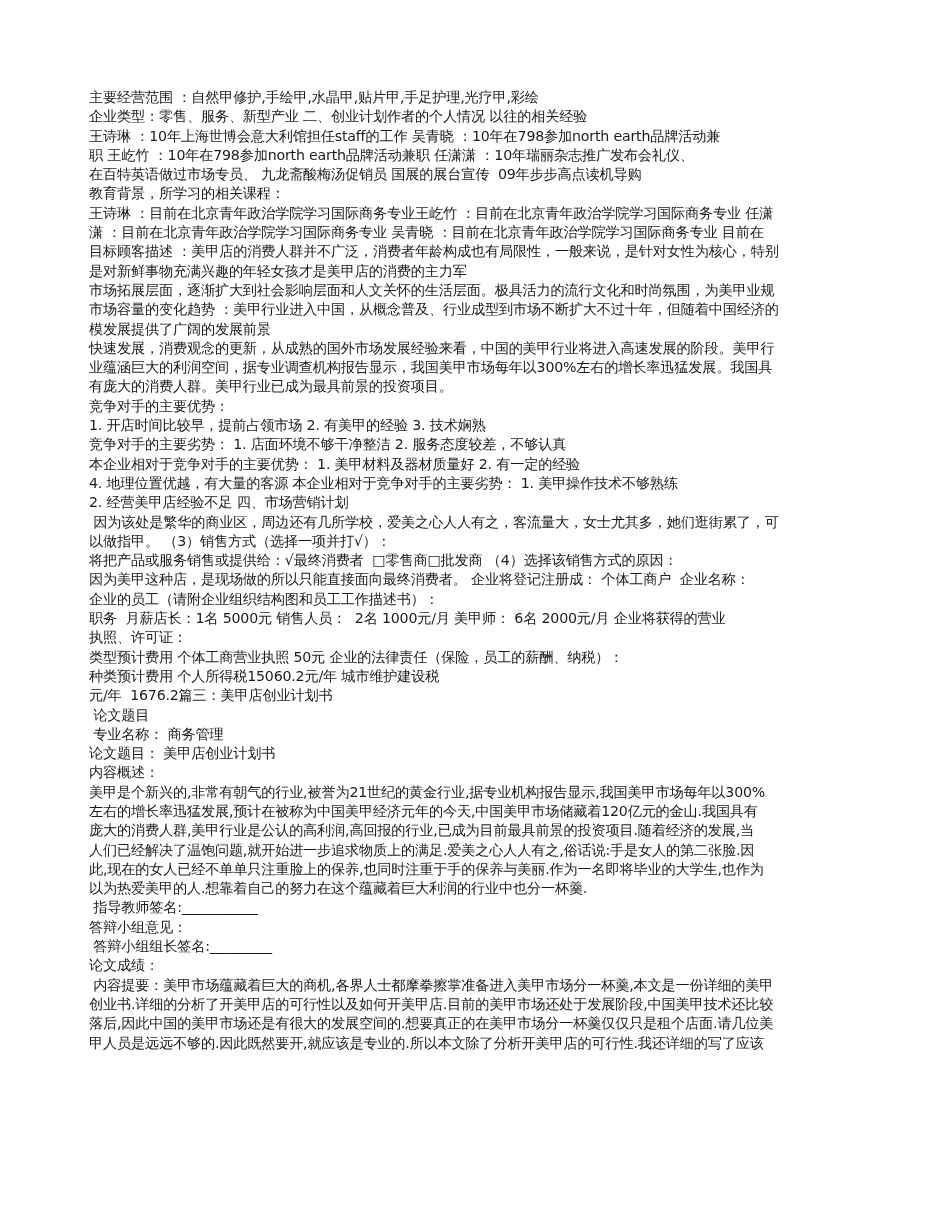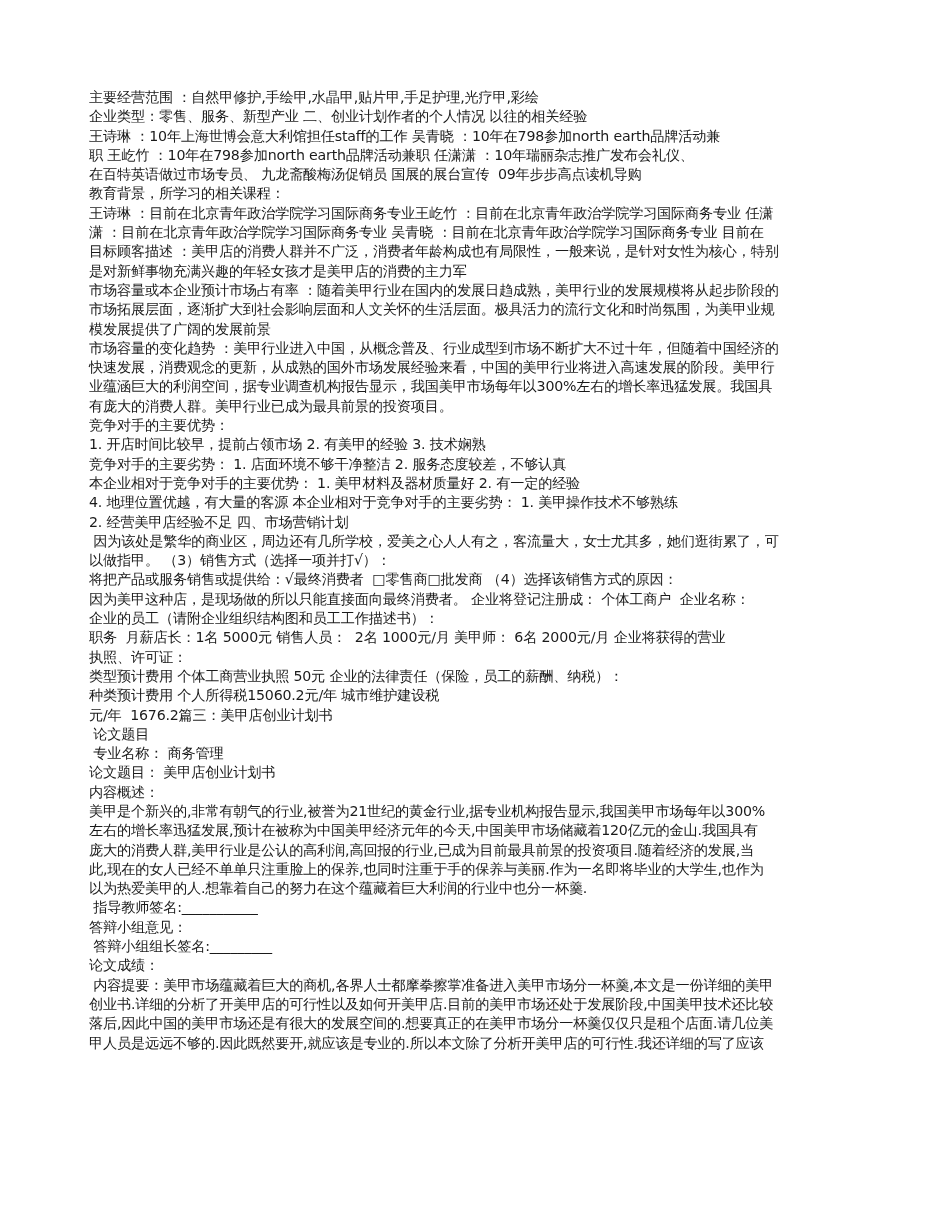--- a/index.html
+++ b/index.html
@@ -24,24 +24,23 @@
   <div class="line">主要经营范围 ：自然甲修护,手绘甲,水晶甲,贴片甲,手足护理,光疗甲,彩绘</div>
   <div class="line">企业类型：零售、服务、新型产业 二、创业计划作者的个人情况 以往的相关经验</div>
   <div class="line">王诗琳 ：10年上海世博会意大利馆担任staff的工作 吴青晓 ：10年在798参加north earth品牌活动兼</div>
   <div class="line">职 王屹竹 ：10年在798参加north earth品牌活动兼职 任潇潇 ：10年瑞丽杂志推广发布会礼仪、</div>
   <div class="line">在百特英语做过市场专员、 九龙斋酸梅汤促销员 国展的展台宣传  09年步步高点读机导购</div>
   <div class="line">教育背景，所学习的相关课程：</div>
   <div class="line">王诗琳 ：目前在北京青年政治学院学习国际商务专业王屹竹 ：目前在北京青年政治学院学习国际商务专业 任潇</div>
   <div class="line">潇 ：目前在北京青年政治学院学习国际商务专业 吴青晓 ：目前在北京青年政治学院学习国际商务专业 目前在</div>
   <div class="line">目标顾客描述 ：美甲店的消费人群并不广泛，消费者年龄构成也有局限性，一般来说，是针对女性为核心，特别</div>
   <div class="line">是对新鲜事物充满兴趣的年轻女孩才是美甲店的消费的主力军</div>
-  <div class="line">市场容量或本企业预计市场占有率 ：随着美甲行业在国内的发展日趋成熟，美甲行业的发展规模将从起步阶段的</div>
   <div class="line">市场拓展层面，逐渐扩大到社会影响层面和人文关怀的生活层面。极具活力的流行文化和时尚氛围，为美甲业规</div>
+  <div class="line">市场容量的变化趋势 ：美甲行业进入中国，从概念普及、行业成型到市场不断扩大不过十年，但随着中国经济的</div>
   <div class="line">模发展提供了广阔的发展前景</div>
-  <div class="line">市场容量的变化趋势 ：美甲行业进入中国，从概念普及、行业成型到市场不断扩大不过十年，但随着中国经济的</div>
   <div class="line">快速发展，消费观念的更新，从成熟的国外市场发展经验来看，中国的美甲行业将进入高速发展的阶段。美甲行</div>
   <div class="line">业蕴涵巨大的利润空间，据专业调查机构报告显示，我国美甲市场每年以300%左右的增长率迅猛发展。我国具</div>
   <div class="line">有庞大的消费人群。美甲行业已成为最具前景的投资项目。</div>
   <div class="line">竞争对手的主要优势：</div>
   <div class="line">1. 开店时间比较早，提前占领市场 2. 有美甲的经验 3. 技术娴熟</div>
   <div class="line">竞争对手的主要劣势： 1. 店面环境不够干净整洁 2. 服务态度较差，不够认真</div>
   <div class="line">本企业相对于竞争对手的主要优势： 1. 美甲材料及器材质量好 2. 有一定的经验</div>
   <div class="line">4. 地理位置优越，有大量的客源 本企业相对于竞争对手的主要劣势： 1. 美甲操作技术不够熟练</div>
   <div class="line">2. 经营美甲店经验不足 四、市场营销计划</div>
   <div class="line"> 因为该处是繁华的商业区，周边还有几所学校，爱美之心人人有之，客流量大，女士尤其多，她们逛街累了，可</div>
@@ -54,20 +53,21 @@
   <div class="line">类型预计费用 个体工商营业执照 50元 企业的法律责任（保险，员工的薪酬、纳税）：</div>
   <div class="line">种类预计费用 个人所得税15060.2元/年 城市维护建设税</div>
   <div class="line">元/年  1676.2篇三：美甲店创业计划书</div>
   <div class="line"> 论文题目</div>
   <div class="line"> 专业名称： 商务管理</div>
   <div class="line">论文题目： 美甲店创业计划书</div>
   <div class="line">内容概述：</div>
   <div class="line">美甲是个新兴的,非常有朝气的行业,被誉为21世纪的黄金行业,据专业机构报告显示,我国美甲市场每年以300%</div>
   <div class="line">左右的增长率迅猛发展,预计在被称为中国美甲经济元年的今天,中国美甲市场储藏着120亿元的金山.我国具有</div>
   <div class="line">庞大的消费人群,美甲行业是公认的高利润,高回报的行业,已成为目前最具前景的投资项目.随着经济的发展,当</div>
+  <div class="line">人们已经解决了温饱问题,就开始进一步追求物质上的满足.爱美之心人人有之,俗话说:手是女人的第二张脸.因</div>
   <div class="line">此,现在的女人已经不单单只注重脸上的保养,也同时注重于手的保养与美丽.作为一名即将毕业的大学生,也作为</div>
   <div class="line">以为热爱美甲的人.想靠着自己的努力在这个蕴藏着巨大利润的行业中也分一杯羹.</div>
   <div class="line"> 指导教师签名:___________</div>
   <div class="line">答辩小组意见：</div>
   <div class="line"> 答辩小组组长签名:_________</div>
   <div class="line">论文成绩：</div>
   <div class="line"> 内容提要：美甲市场蕴藏着巨大的商机,各界人士都摩拳擦掌准备进入美甲市场分一杯羹,本文是一份详细的美甲</div>
   <div class="line">创业书.详细的分析了开美甲店的可行性以及如何开美甲店.目前的美甲市场还处于发展阶段,中国美甲技术还比较</div>
   <div class="line">落后,因此中国的美甲市场还是有很大的发展空间的.想要真正的在美甲市场分一杯羹仅仅只是租个店面.请几位美</div>
   <div class="line">甲人员是远远不够的.因此既然要开,就应该是专业的.所以本文除了分析开美甲店的可行性.我还详细的写了应该</div>

